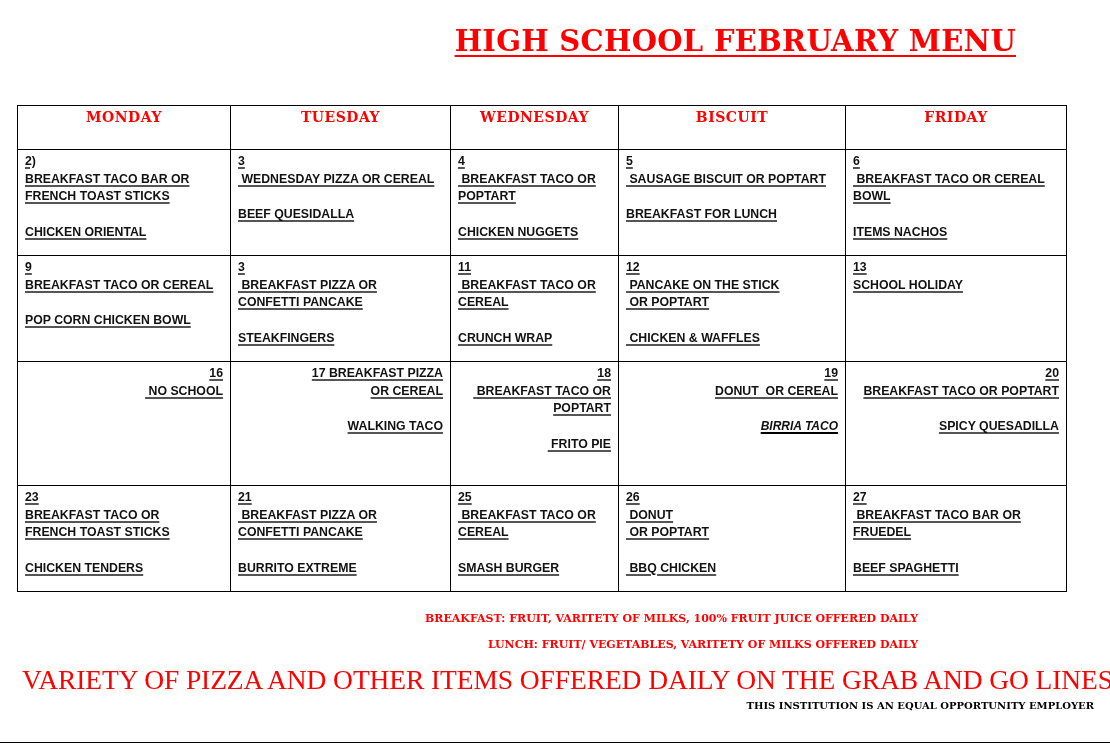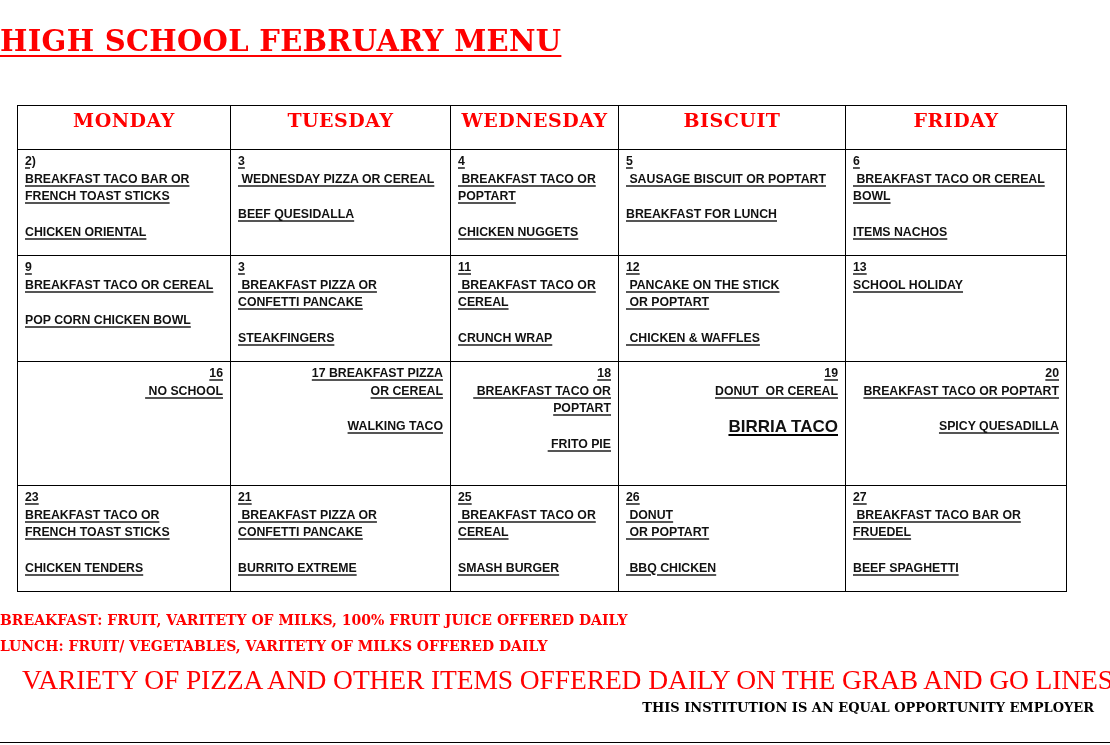--- a/index.html
+++ b/index.html
@@ -1,44 +1,44 @@
 <!DOCTYPE html>
 <html><head>
 <meta charset="utf-8">
 <style>
   html, body { margin:0; padding:0; background:#ffffff; }
   body { width:1110px; height:745px; position:relative; overflow:hidden; font-family:"Liberation Sans", sans-serif; }
   .title {
-    position:absolute; left:0; top:24px; width:1016px; text-align:left;
+    position:absolute; left:0; top:24px; width:1016px; text-align:right;
     font-family:"DejaVu Serif", serif; font-weight:bold; font-size:29px; color:#ff0000;
     text-decoration:underline; text-decoration-thickness:2px; text-underline-offset:4px; letter-spacing:0.3px;
   }
   table.menu {
     position:absolute; left:17px; top:105px; border-collapse:collapse;
     table-layout:fixed; width:1049px;
   }
   table.menu td, table.menu th { border:1px solid #000; padding:0; vertical-align:top; }
   table.menu th {
-    height:40px; font-family:"DejaVu Serif", serif; font-weight:bold; font-size:19px; color:#ff0000;
+    height:40px; font-family:"DejaVu Serif", serif; font-weight:bold; font-size:14px; color:#ff0000;
     text-align:center; padding-top:3px; letter-spacing:0.5px;
   }
   .cell { padding:3px 7px 0 7px; font-family:"Liberation Sans", sans-serif; font-weight:bold; font-size:12.3px; line-height:17.7px; color:#111; }
   .line { display:block; white-space:pre; }
   .line span { text-decoration:underline; text-decoration-color:#555; text-decoration-thickness:2px; text-underline-offset:2px; }
   .gap { display:block; height:17.7px; }
-  .big span { font-size:17px; text-decoration-color:#000; }
+  .big span { font-size:12px; text-decoration-color:#000;font-style:italic; }
   .note {
-    position:absolute; left:0; width:918px; text-align:left; font-family:"DejaVu Serif", serif;
-    font-weight:bold; color:#ff0000; font-size:14px;
+    position:absolute; left:0; width:918px; text-align:right; font-family:"DejaVu Serif", serif;
+    font-weight:bold; color:#ff0000; font-size:11px;
   }
   .banner {
     position:absolute; left:22px; top:664px; font-family:"Liberation Serif", serif; font-size:27.5px; color:#ff0000; white-space:nowrap; letter-spacing:-0.1px;
   }
   .eoe {
-    position:absolute; right:16px; top:700px; font-family:"DejaVu Serif", serif; font-weight:bold; font-size:13px; color:#000;
+    position:absolute; right:16px; top:700px; font-family:"DejaVu Serif", serif; font-weight:bold; font-size:10px; color:#000;
   }
   .rule { position:absolute; left:0; top:742px; width:1110px; height:1px; background:#000; }
 </style>
 </head>
 <body>
 
 <div class="title">HIGH SCHOOL FEBRUARY MENU</div>
 
 <table class="menu">
   <colgroup>

